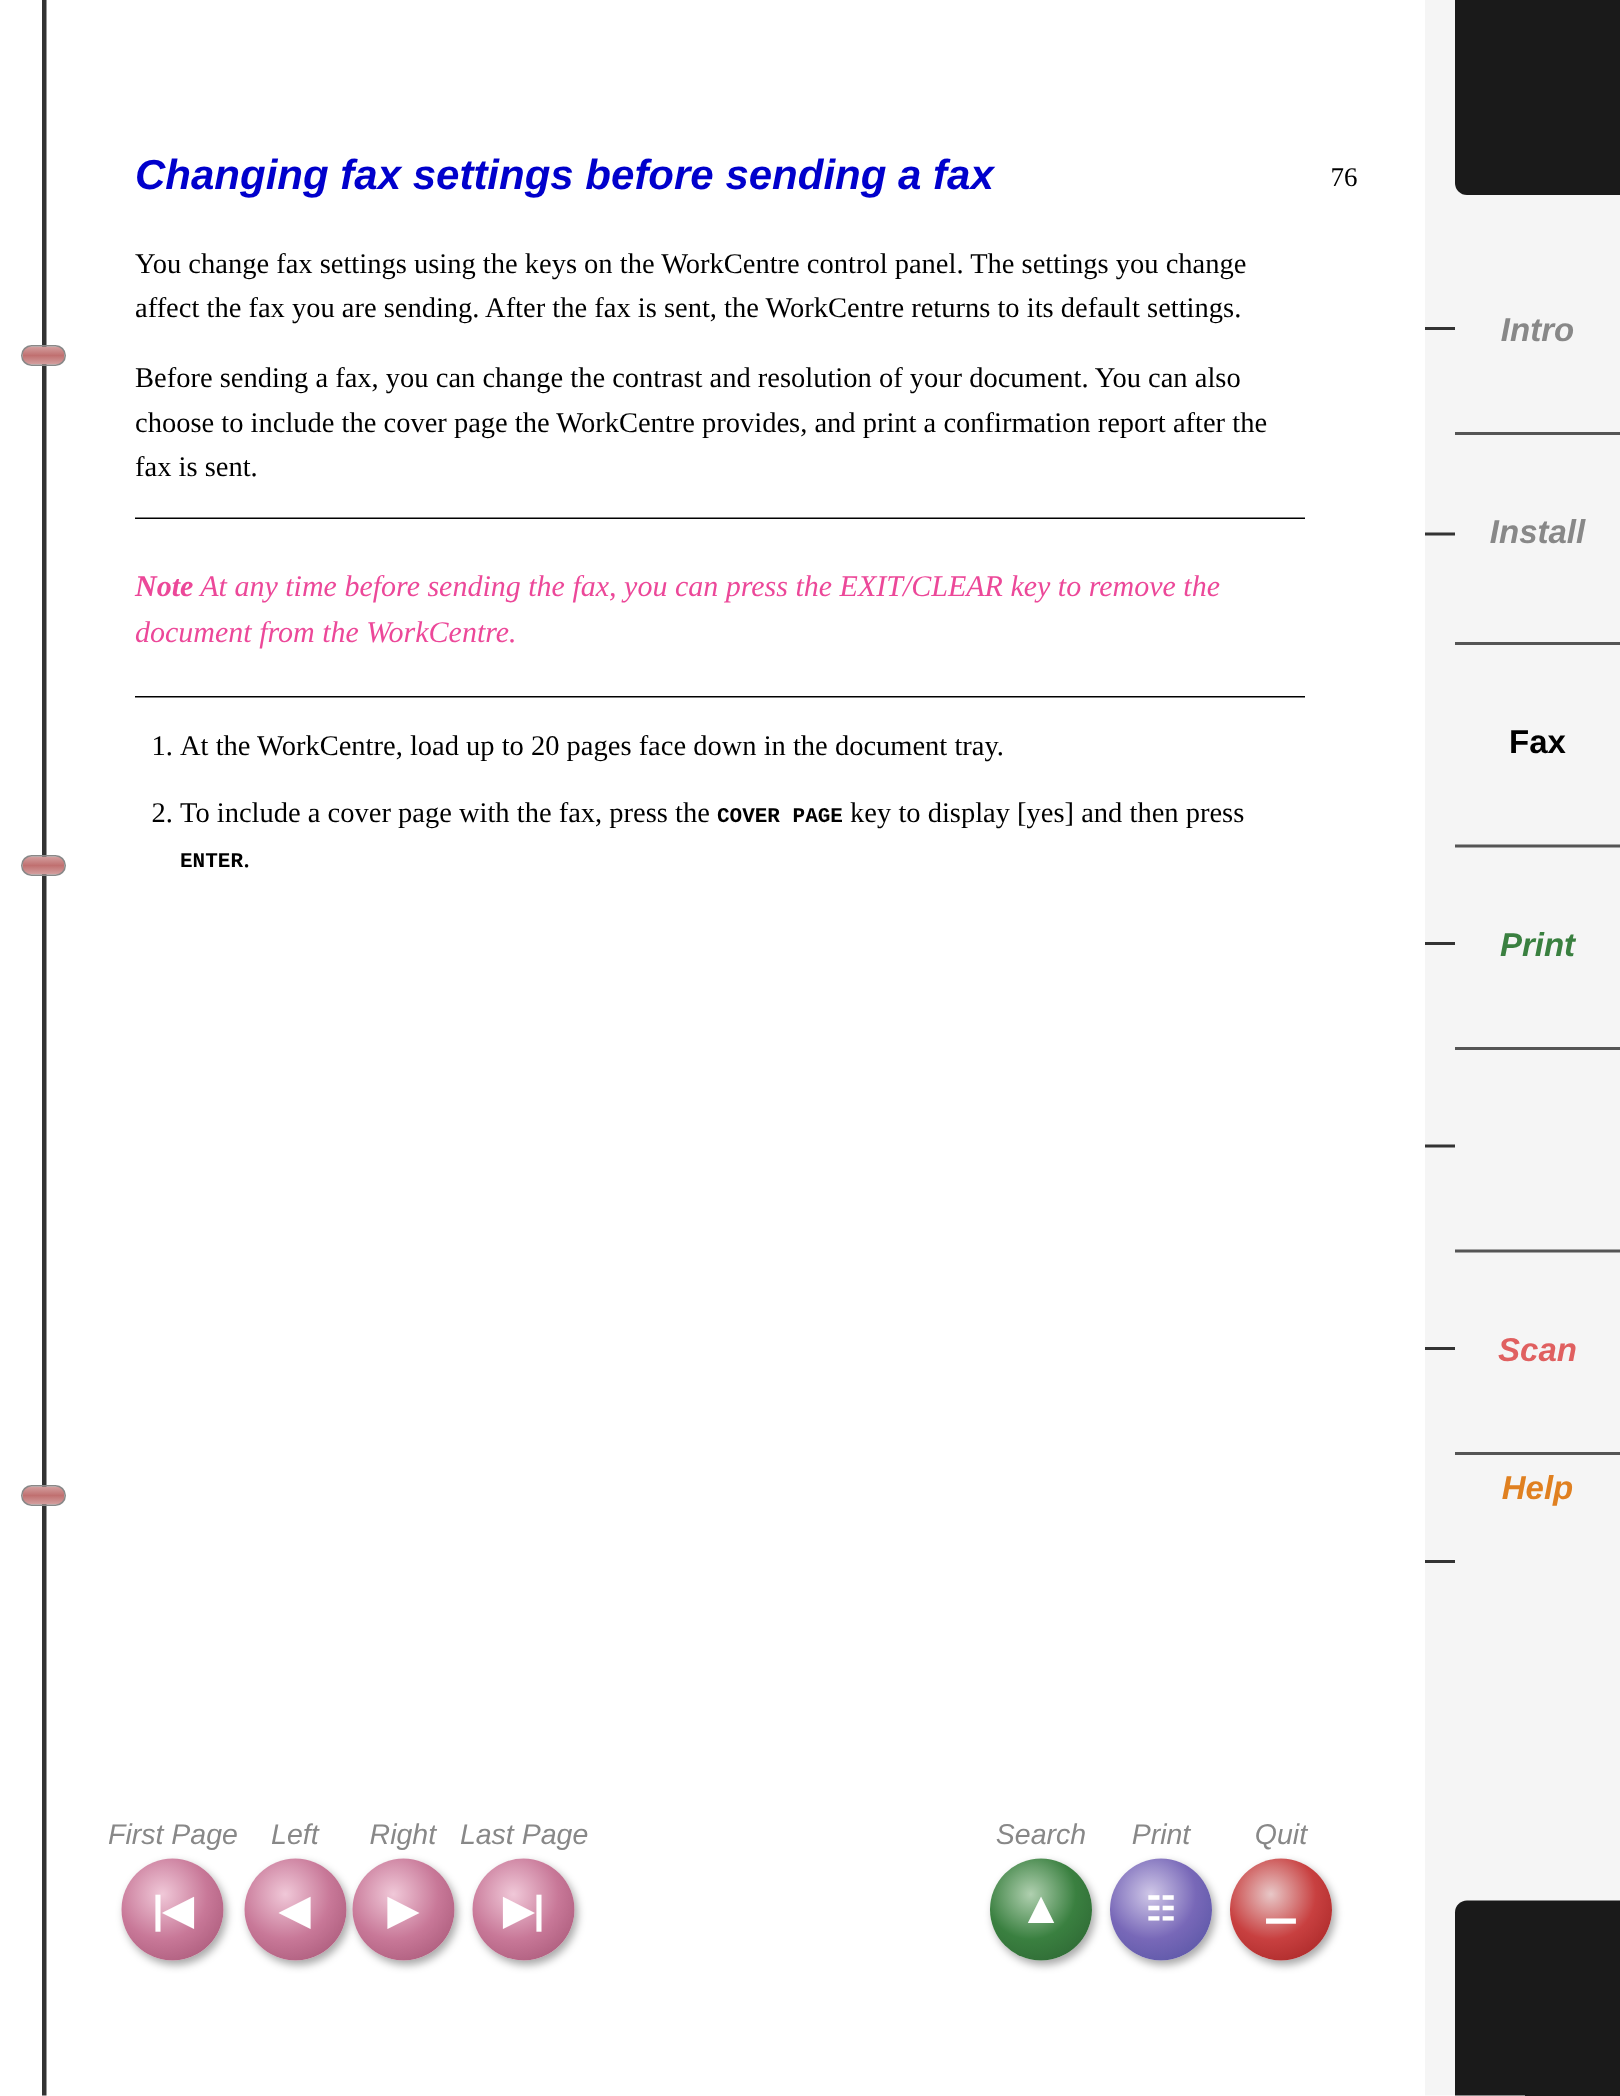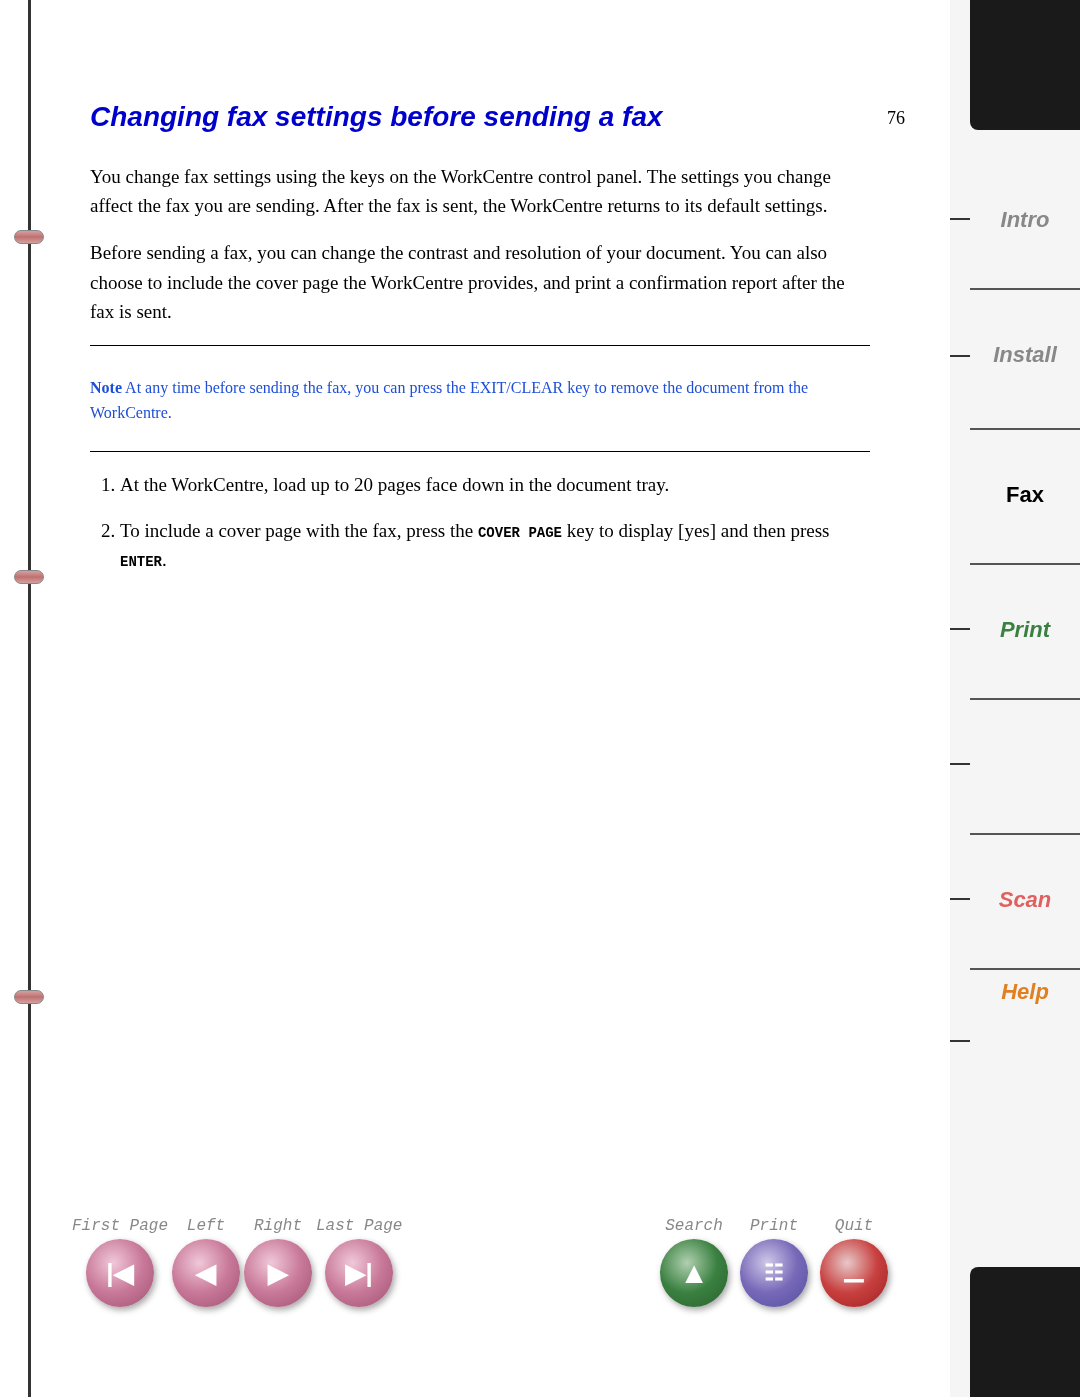--- a/index.html
+++ b/index.html
@@ -87,24 +87,25 @@
       margin: 10px 0;
     }
 
     
     .note-box {
       margin: 16px 0;
       padding: 14px 0 10px 0;
     }
 
     .note-text {
-      font-size: 16px;
-      color: #1d4ed8;
+      font-size: 20px;
+      color: #ec4899;
       line-height: 1.55;
       font-family: Times New Roman, serif;
+      font-style: italic;
     }
 
     .note-text .note-label {
       font-weight: bold;
     }
 
     
     .instructions-list {
       margin: 18px 0 0 30px;
       font-size: 19px;
@@ -135,24 +136,24 @@
     }
 
     .nav-item {
       display: flex;
       flex-direction: column;
       align-items: center;
       margin: 0 2px;
     }
 
     .nav-label {
-      font-size: 16px;
+      font-size: 19px;
       color: #888;
       font-style: italic;
-      font-family: Liberation Mono, monospace;
+      font-family: Liberation Sans, sans-serif;
       margin-bottom: 4px;
       white-space: nowrap;
     }
 
     .nav-btn {
       width: 68px;
       height: 68px;
       border-radius: 50%;
       border: none;
       cursor: pointer;

